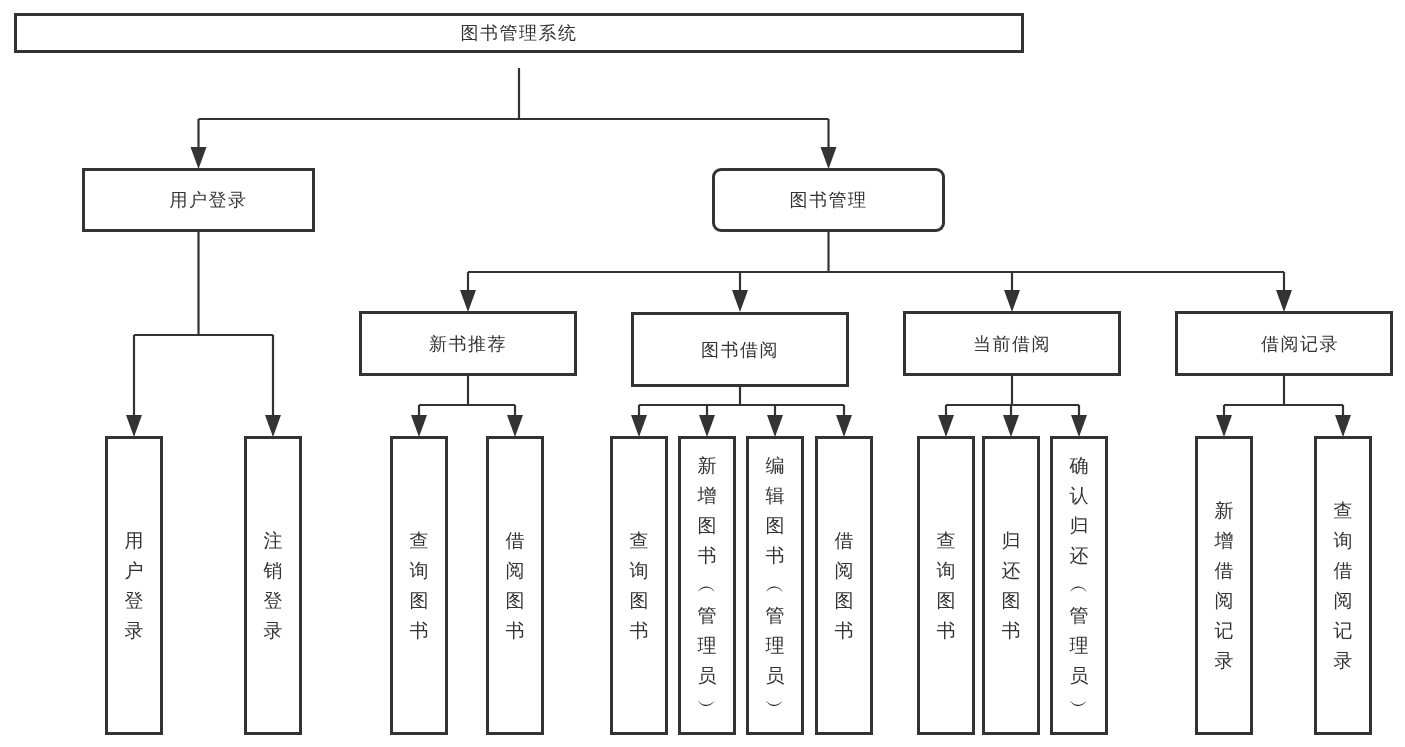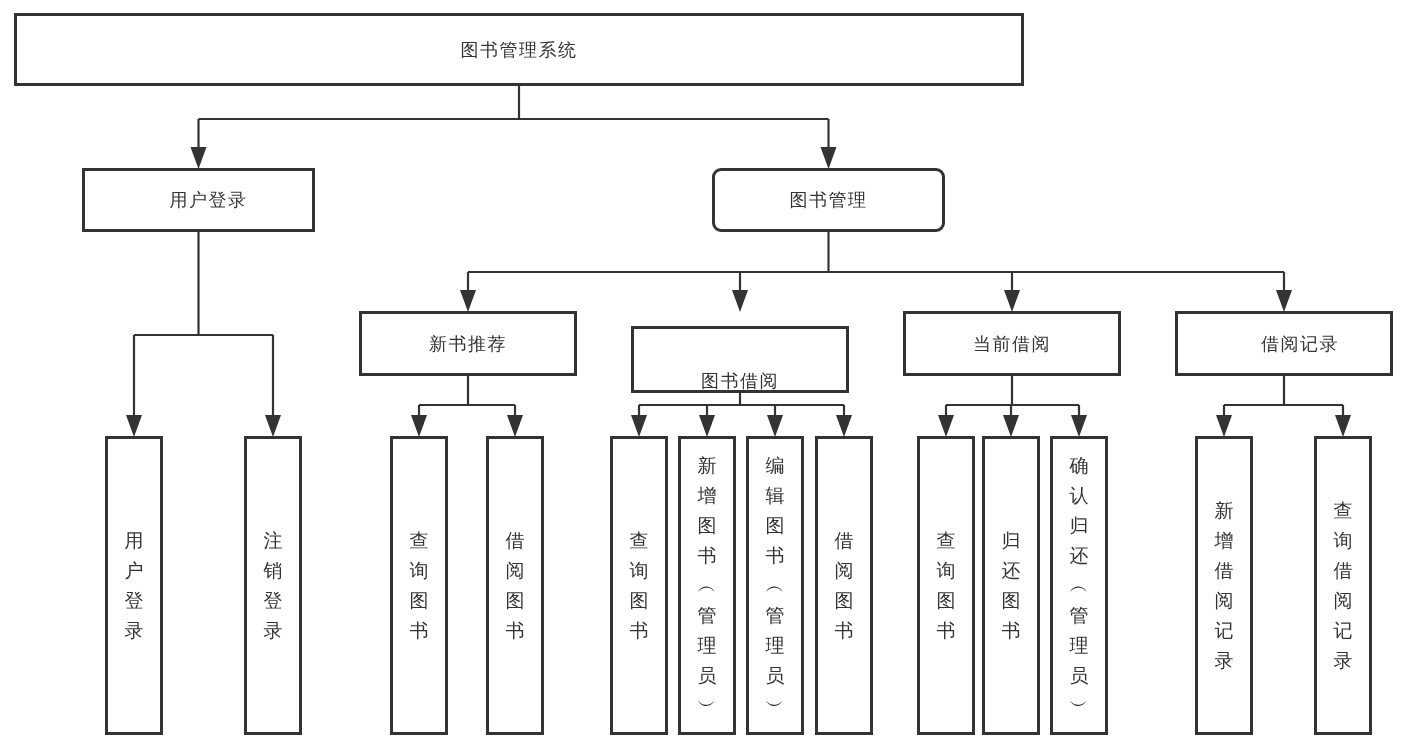--- a/index.html
+++ b/index.html
@@ -91,33 +91,33 @@
       <g>
         <line x1="1284" y1="376" x2="1284" y2="405" stroke="#333333" stroke-width="2.2"></line>
         <line x1="1224" y1="405" x2="1343" y2="405" stroke="#333333" stroke-width="2.2"></line>
         <line x1="1224" y1="405" x2="1224" y2="418" stroke="#333333" stroke-width="2.2"></line>
         <polygon points="1216,415 1232,415 1224,437" fill="#333333"></polygon>
         <line x1="1343" y1="405" x2="1343" y2="418" stroke="#333333" stroke-width="2.2"></line>
         <polygon points="1335,415 1351,415 1343,437" fill="#333333"></polygon>
       </g>
     </svg>
   <div id="nodes">
-      <div class="node" style="left: 14px; top: 13px; width: 1010px; height: 73px; border-color: rgb(51, 51, 51); background: rgb(255, 255, 255);">
+      <div class="node" style="left: 14px; top: 13px; width: 1010px; height: 40px; border-color: rgb(51, 51, 51); background: rgb(255, 255, 255);">
         <div class="hlabel">图书管理系统</div>
       </div>
       <div class="node" style="left: 82px; top: 168px; width: 233px; height: 64px; border-color: rgb(51, 51, 51); background: rgb(255, 255, 255); padding-left: 20px;">
         <div class="hlabel">用户登录</div>
       </div>
       <div class="node" style="left: 712px; top: 168px; width: 233px; height: 64px; border-color: rgb(51, 51, 51); background: rgb(255, 255, 255); border-radius: 9px;">
         <div class="hlabel">图书管理</div>
       </div>
       <div class="node" style="left: 359px; top: 311px; width: 218px; height: 65px; border-color: rgb(51, 51, 51); background: rgb(255, 255, 255);">
         <div class="hlabel">新书推荐</div>
       </div>
-      <div class="node" style="left: 631px; top: 326px; width: 218px; height: 67px; border-color: rgb(51, 51, 51); background: rgb(255, 255, 255); align-items: flex-end;">
+      <div class="node" style="left: 631px; top: 312px; width: 218px; height: 75px; border-color: rgb(51, 51, 51); background: rgb(255, 255, 255);">
         <div class="hlabel">图书借阅</div>
       </div>
       <div class="node" style="left: 903px; top: 311px; width: 218px; height: 65px; border-color: rgb(51, 51, 51); background: rgb(255, 255, 255); font-family: Liberation Serif, serif;">
         <div class="hlabel">当前借阅</div>
       </div>
       <div class="node" style="left: 1175px; top: 311px; width: 218px; height: 65px; border-color: rgb(51, 51, 51); background: rgb(255, 255, 255); padding-left: 32px;">
         <div class="hlabel">借阅记录</div>
       </div>
       <div class="node" style="left: 105px; top: 436px; width: 58px; height: 299px; border-color: rgb(51, 51, 51); background: rgb(255, 255, 255);">
         <div class="vlabel">

